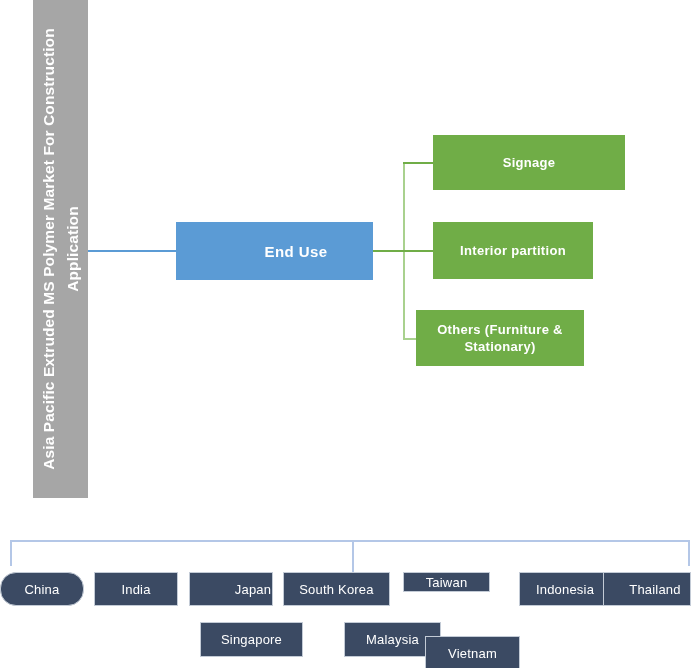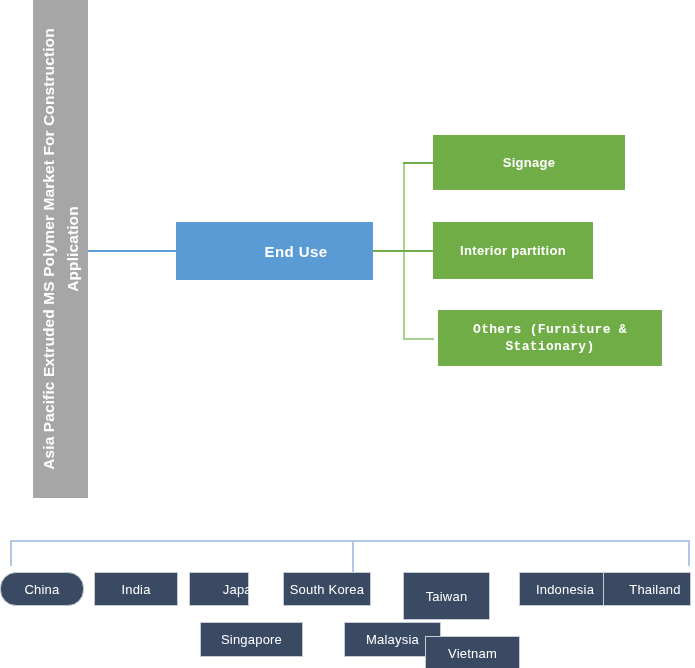--- a/index.html
+++ b/index.html
@@ -113,36 +113,36 @@
   <div class="line line-h green-line" style="left:403px; top:162px; width:31px;"></div>
 
   <div class="line line-h green-line" style="left:403px; top:250px; width:31px;"></div>
 
   <div class="line line-h green-line-soft" style="left:403px; top:338px; width:31px;"></div>
 
   <div class="node node-green" style="left:433px; top:135px; width:192px; height:55px;">Signage</div>
 
   <div class="node node-green" style="left:433px; top:222px; width:160px; height:57px;">Interior  partition</div>
 
-  <div class="node node-green" style="left:438px; top:310px; width:224px; height:56px;font-family:Liberation Mono, monospace;">Others (Furniture &amp; Stationary)</div>
+  <div class="node node-green" style="left:416px; top:310px; width:168px; height:56px;">Others (Furniture &amp; Stationary)</div>
 
   <div class="line line-h steel-line" style="left:10px; top:540px; width:679px;"></div>
   <div class="line line-v steel-line" style="left:10px; top:540px; height:26px;"></div>
   <div class="line line-v steel-line" style="left:688px; top:540px; height:26px;"></div>
   <div class="line line-v steel-line" style="left:352px; top:540px; height:33px;"></div>
 
   <div class="node node-navy" style="left:0px; top:572px; width:84px; height:34px;border-radius:16px;">China</div>
 
   <div class="node node-navy" style="left:94px; top:572px; width:84px; height:34px;">India</div>
 
-  <div class="node node-navy" style="left:189px; top:572px; width:60px; height:34px;padding-left:44px;">Japan</div>
+  <div class="node node-navy" style="left:189px; top:572px; width:84px; height:34px;padding-left:44px;">Japan</div>
 
-  <div class="node node-navy" style="left:283px; top:572px; width:88px; height:34px;">South Korea</div>
+  <div class="node node-navy" style="left:283px; top:572px; width:107px; height:34px;">South Korea</div>
 
-  <div class="node node-navy" style="left:403px; top:572px; width:87px; height:48px;">Taiwan</div>
+  <div class="node node-navy" style="left:403px; top:572px; width:87px; height:20px;">Taiwan</div>
 
   <div class="node node-navy" style="left:519px; top:572px; width:92px; height:34px;">Indonesia</div>
 
   <div class="node node-navy" style="left:603px; top:572px; width:88px; height:34px;padding-left:16px;">Thailand</div>
 
   <div class="node node-navy" style="left:200px; top:622px; width:103px; height:35px;">Singapore</div>
 
   <div class="node node-navy" style="left:313px; top:622px; width:97px; height:35px;margin-left:31px;">Malaysia</div>
 
   <div class="node node-navy" style="left:425px; top:622px; width:95px; height:35px;margin-top:14px;">Vietnam</div>

